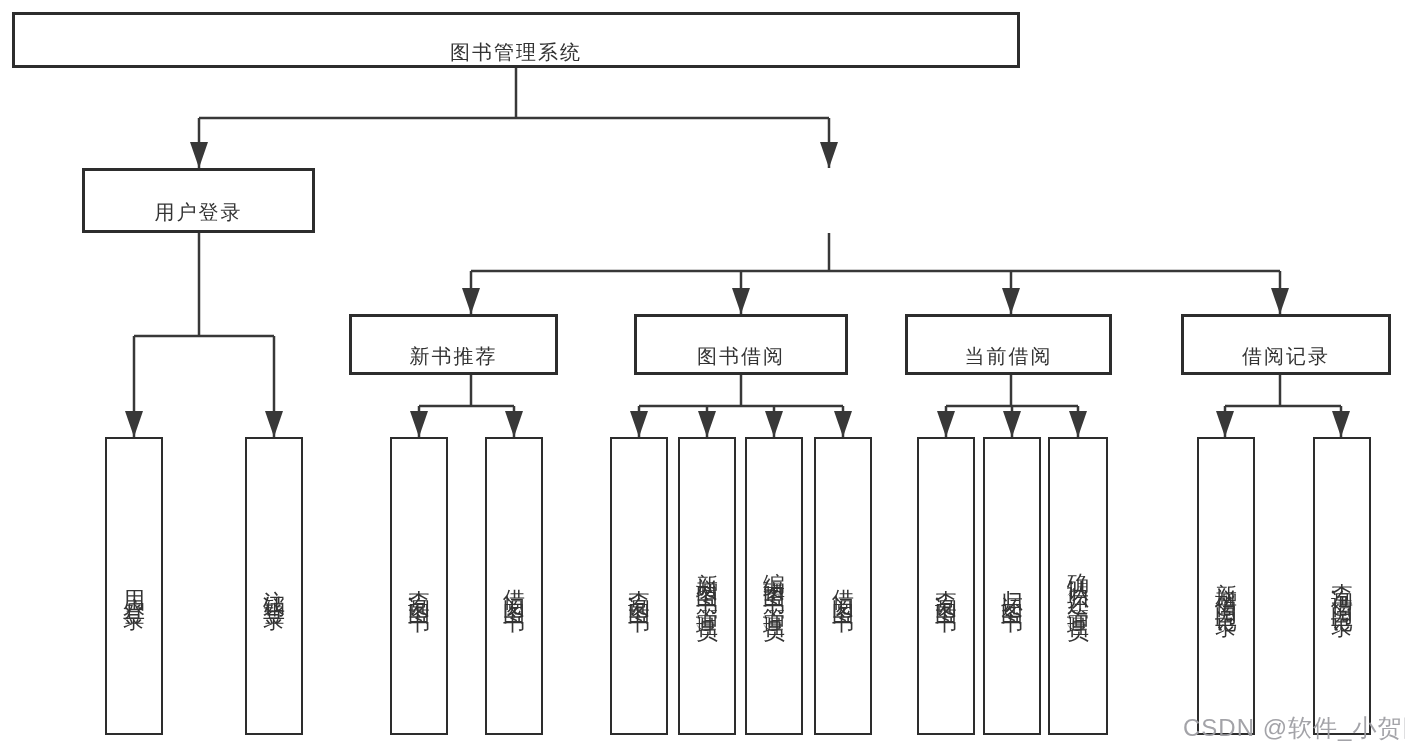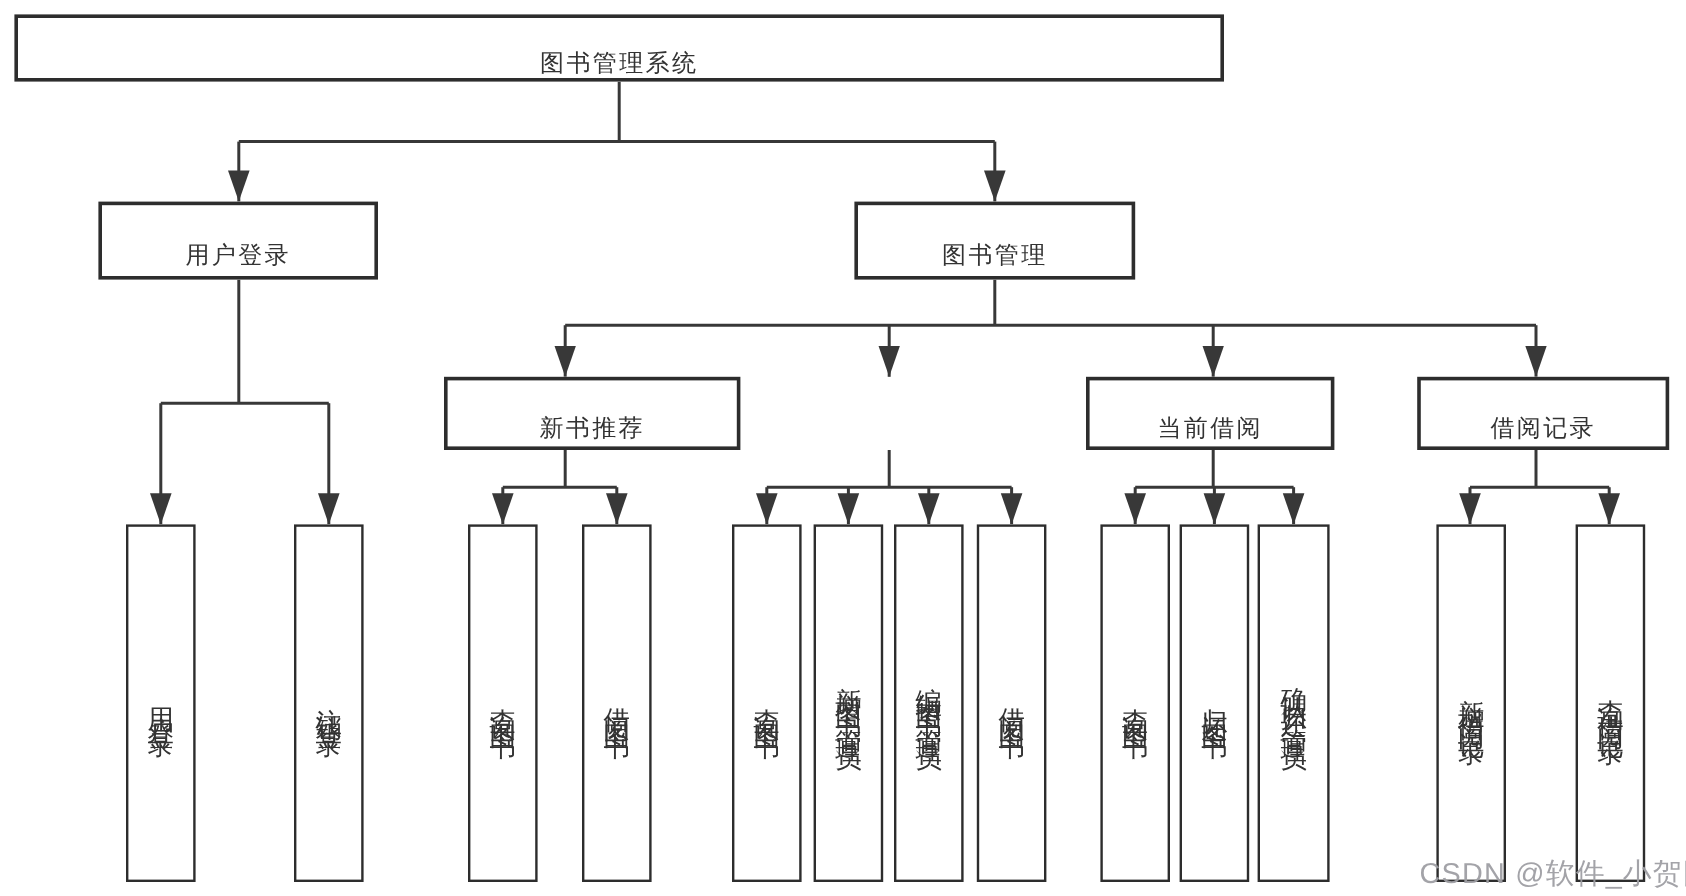--- a/index.html
+++ b/index.html
@@ -148,26 +148,26 @@
     </g>
   </svg>
 
   <div class="node root-node">
     <span class="hlabel">图书管理系统</span>
   </div>
 
   <div class="node l2" style="left:82px;width:233px">
     <span class="hlabel">用户登录</span>
   </div>
-  <div class="node l2" style="left:712px;width:234px">
-    <span class="hlabel">图书管理</span>
-  </div>
-
-  <div class="node l3" style="left:370px;width:247px">
+
+  <div class="node l3" style="left:349px;width:209px">
     <span class="hlabel">新书推荐</span>
+  </div>
+  <div class="node l3" style="left:634px;width:214px">
+    <span class="hlabel">图书借阅</span>
   </div>
   <div class="node l3" style="left:905px;width:207px">
     <span class="hlabel">当前借阅</span>
   </div>
   <div class="node l3" style="left:1181px;width:210px">
     <span class="hlabel">借阅记录</span>
   </div>
 
   <div class="node leaf" style="left:105px">
     <span class="vlabel">用户登录</span>

